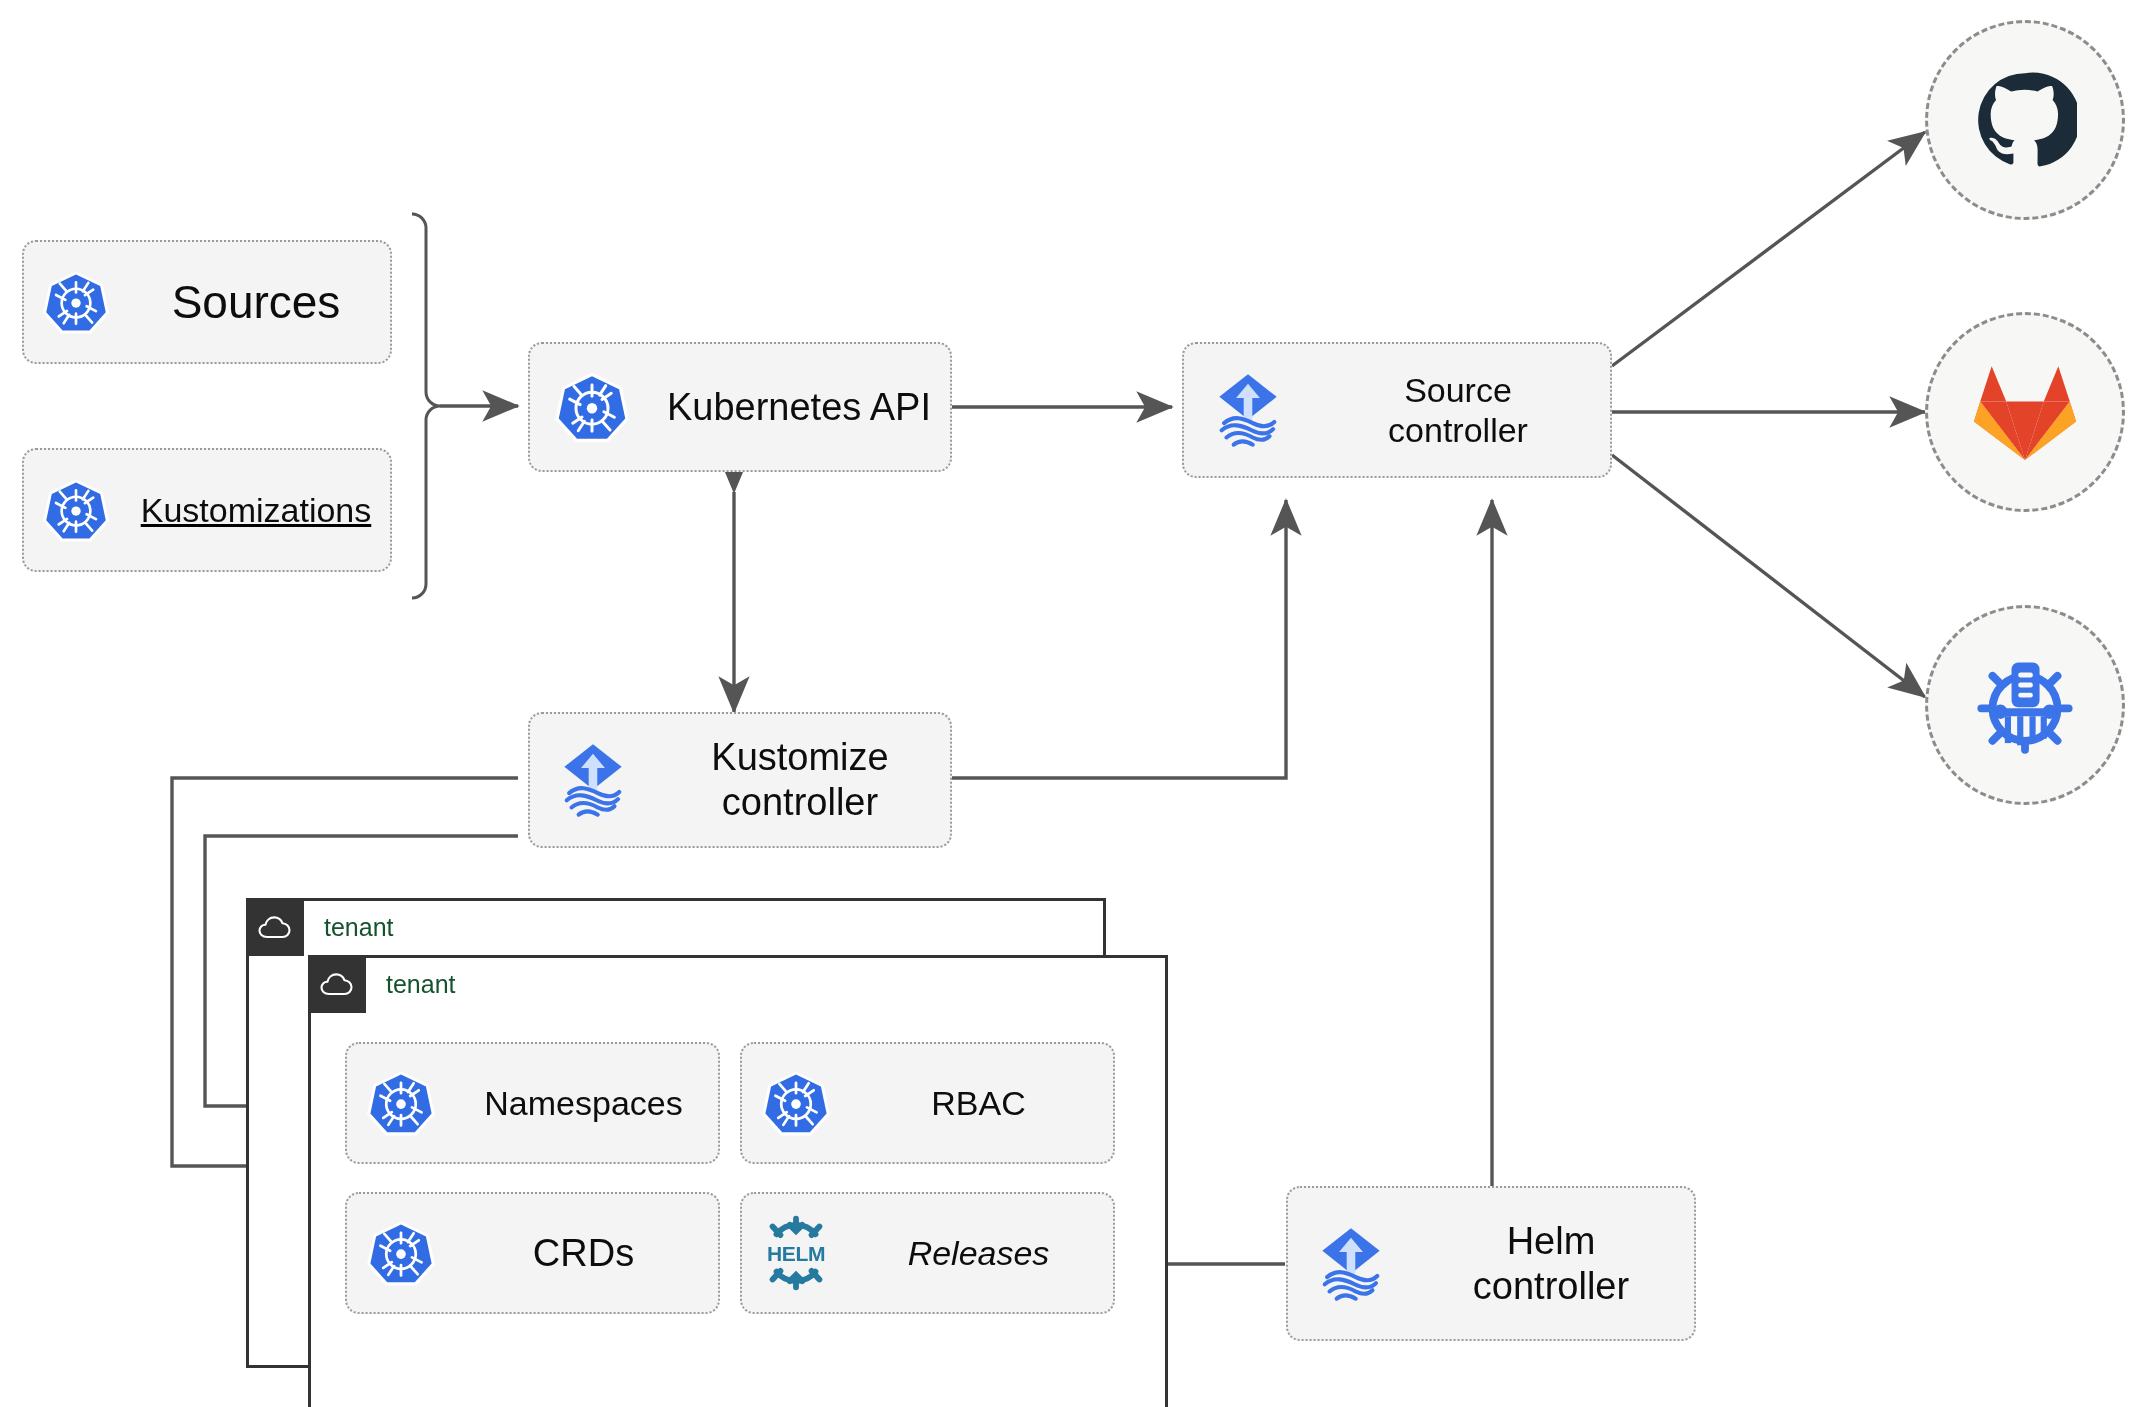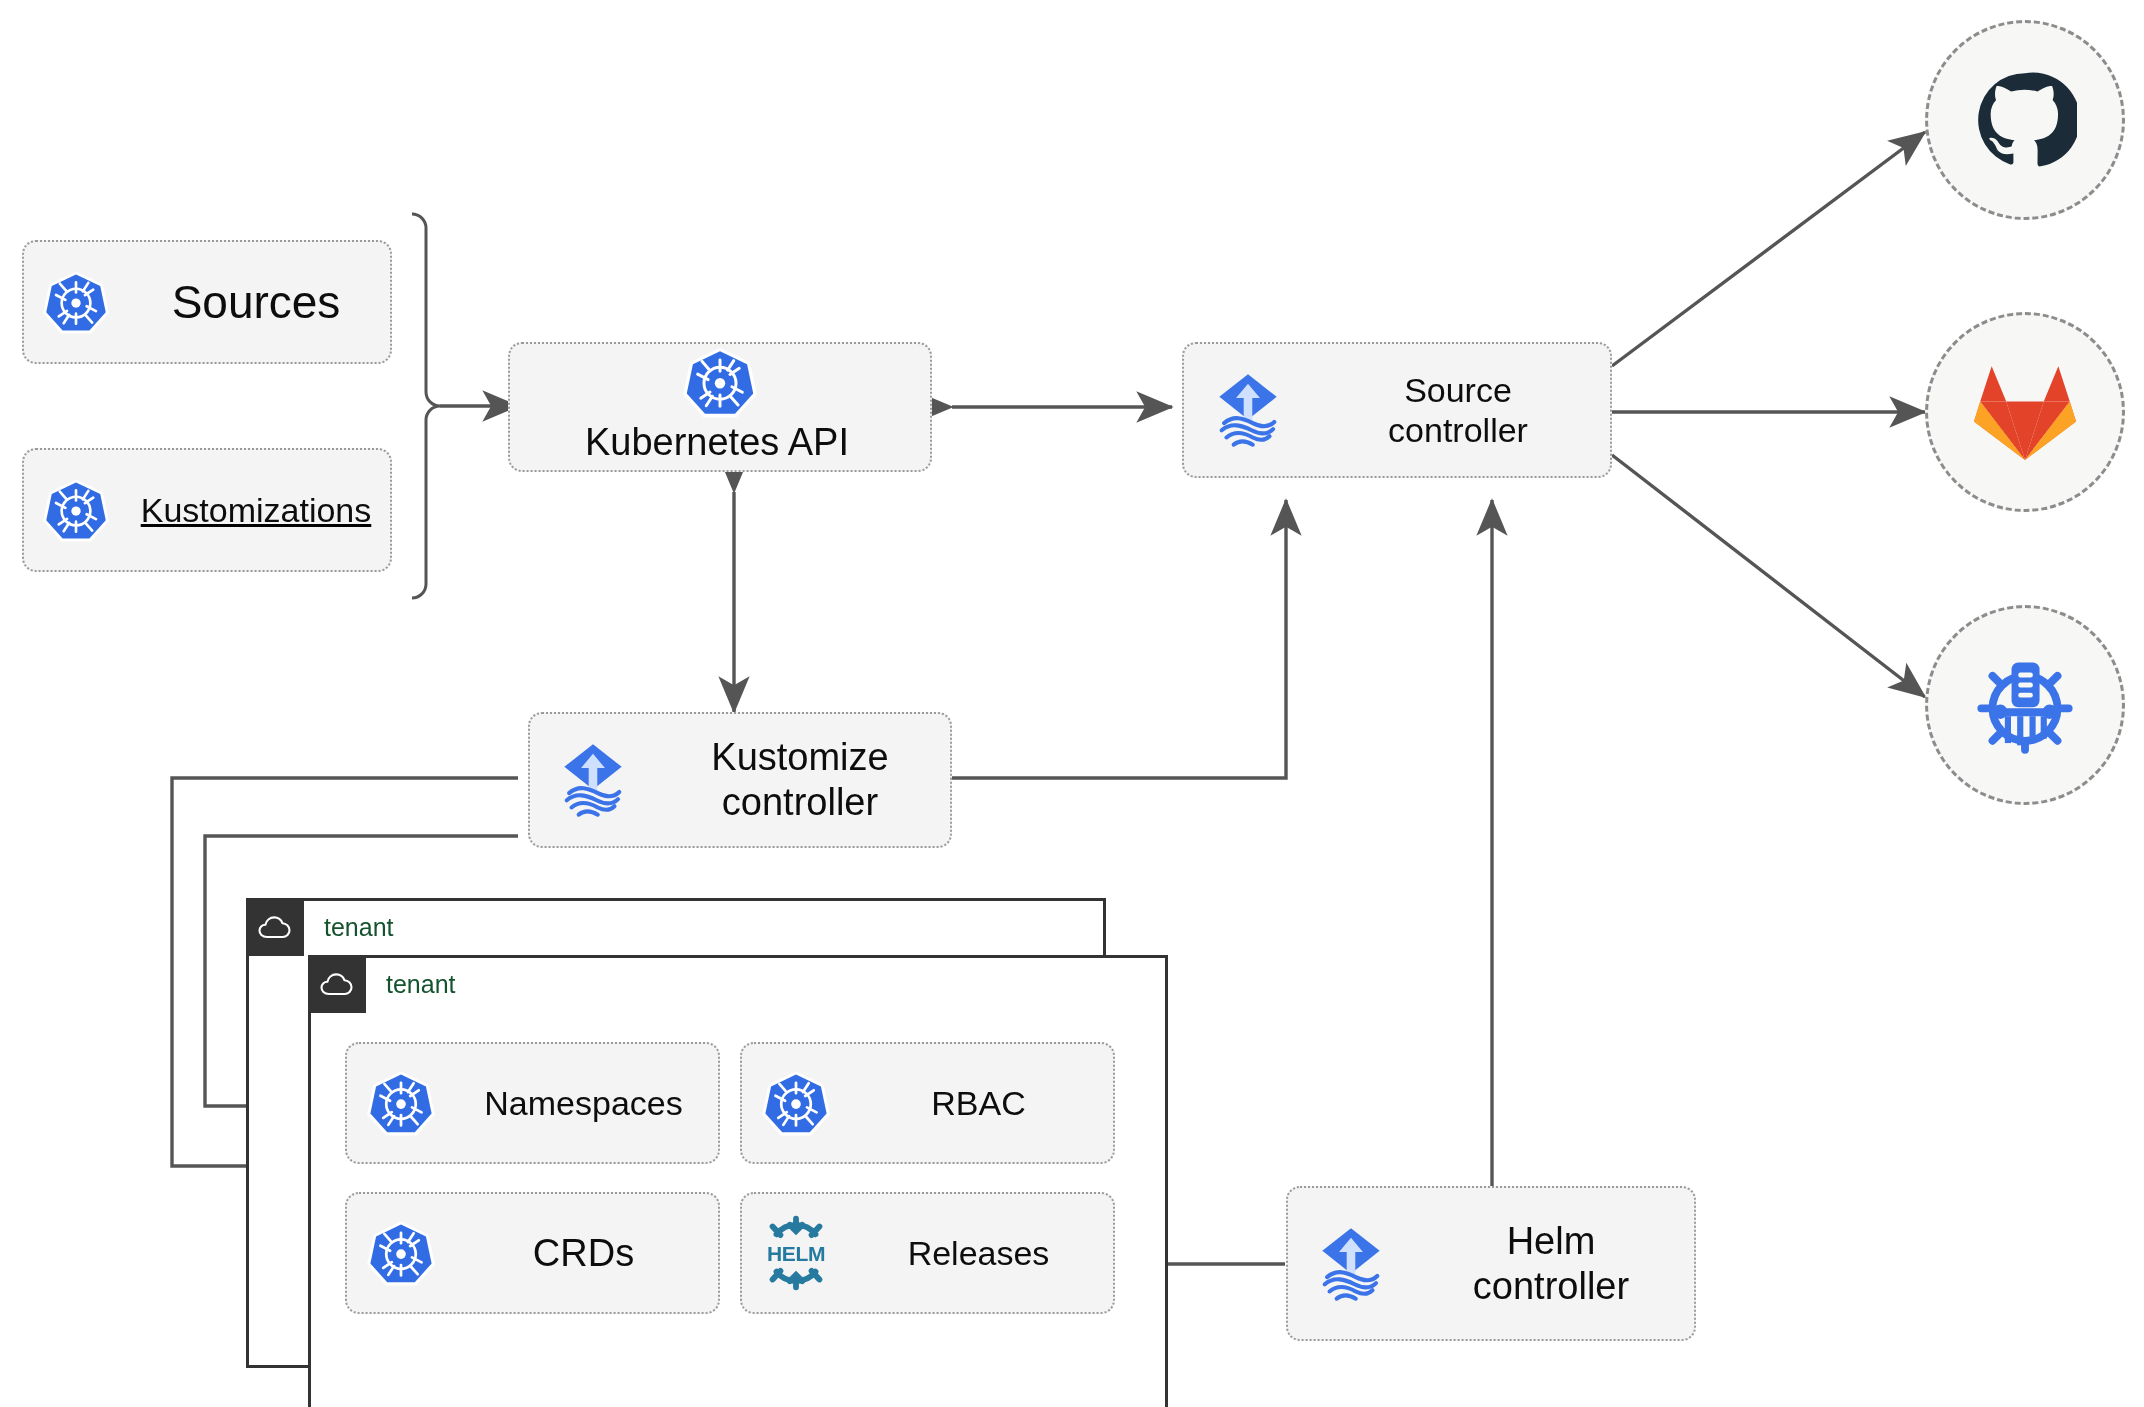--- a/index.html
+++ b/index.html
@@ -173,21 +173,21 @@
                    M15.8 45.6 L23.6 40.4 M40.4 25.6 L48.2 20.4
                    M20.4 52 L25.6 44 M38.4 22 L43.6 14
                    M47.2 51.4 L41.4 44.8 M22.6 21.2 L16.8 14.6"></path>
         </g>
         <circle cx="32" cy="33" r="4.4" fill="#ffffff"></circle>
       </svg>
     </span>
     <span class="lbl" style="font-size:34px;">Kustomizations</span>
   </div>
 
-  <div class="card" style="left:508px; top:342px; width:424px; height:130px;flex-direction:column;">
+  <div class="card" style="left:528px; top:342px; width:424px; height:130px;">
     <span class="ico" style="width:124px;">
       <svg width="76" height="76" viewBox="0 0 64 64">
         <path d="M32 3.2 57.2 15.4 63 42.6 46 61.6 18 61.6 1 42.6 6.8 15.4Z" fill="#ffffff"></path>
         <path d="M32 6 54.8 17 60 41.6 44.6 58.8 19.4 58.8 4 41.6 9.2 17Z" fill="#326ce5"></path>
         <g fill="none" stroke="#ffffff" stroke-width="2.5" stroke-linecap="round">
           <circle cx="32" cy="33" r="13.5"></circle>
           <path d="M32 13.5 V23 M32 43 V52.5
                    M13.2 25.4 L22 30 M42 36 L50.8 40.6
                    M15.8 45.6 L23.6 40.4 M40.4 25.6 L48.2 20.4
                    M20.4 52 L25.6 44 M38.4 22 L43.6 14
@@ -393,16 +393,16 @@
           <path d="M25 74 A32 32 0 0 0 75 74"></path>
           <path d="M50 6 V20 M50 80 V94"></path>
           <path d="M20 16 L30 27 M80 16 L70 27
                    M20 84 L30 73 M80 84 L70 73"></path>
           <path d="M42 14 L50 22 L58 14"></path>
           <path d="M42 86 L50 78 L58 86"></path>
         </g>
         <text x="50" y="60" text-anchor="middle" font-family="'Liberation Sans', sans-serif" font-size="27" font-weight="bold" fill="#277a9f" letter-spacing="-0.5">HELM</text>
       </svg>
     </span>
-    <span class="lbl" style="font-size:34px;">Releases</span>
+    <span class="lbl" style="font-size:34px;font-style:italic;">Releases</span>
   </div>
 
 </div>
 
 </body></html>

